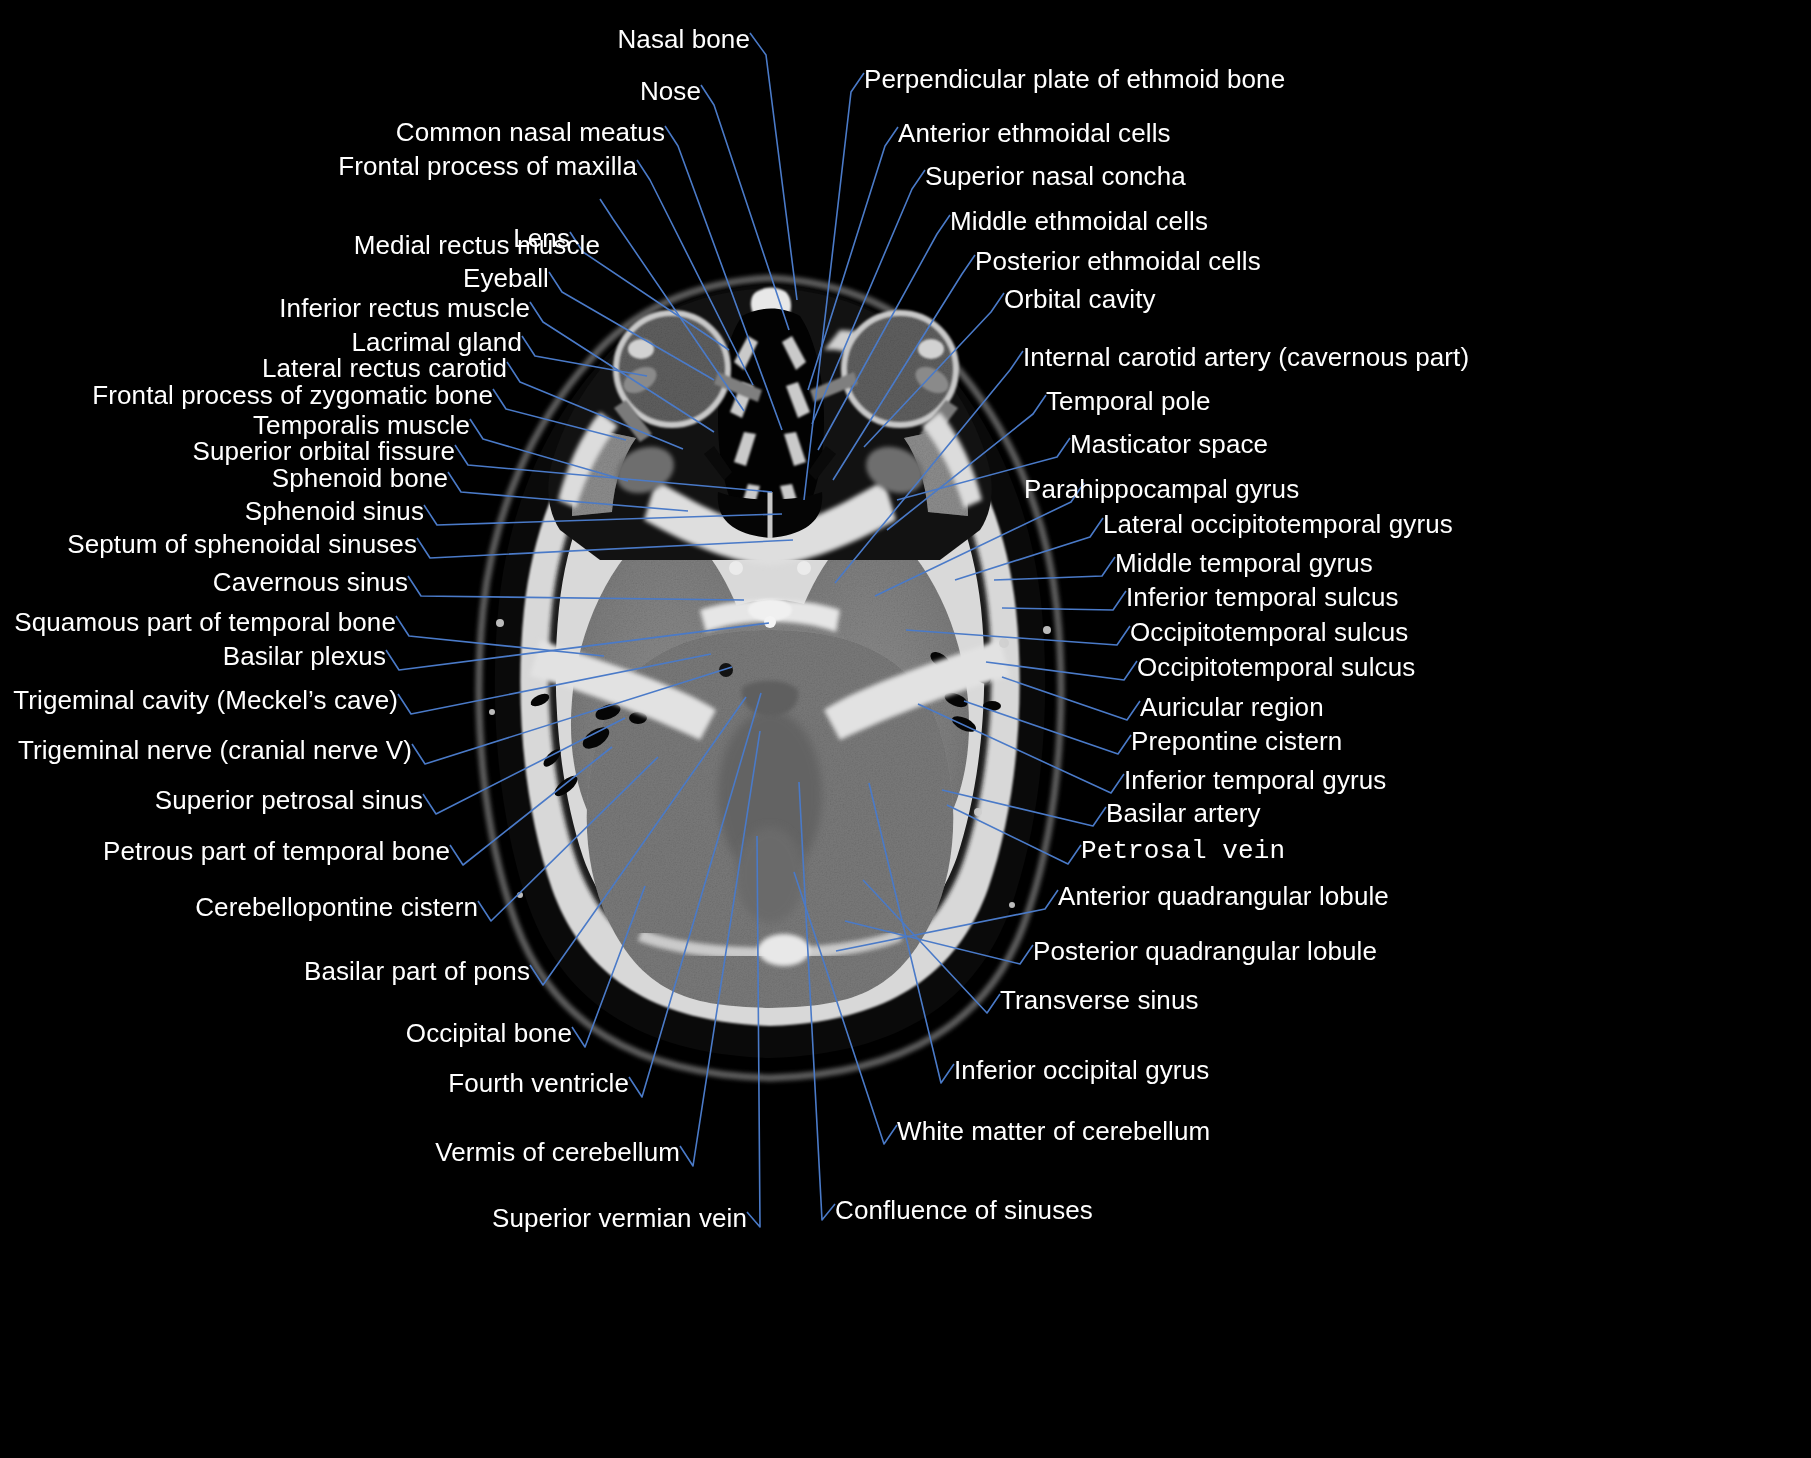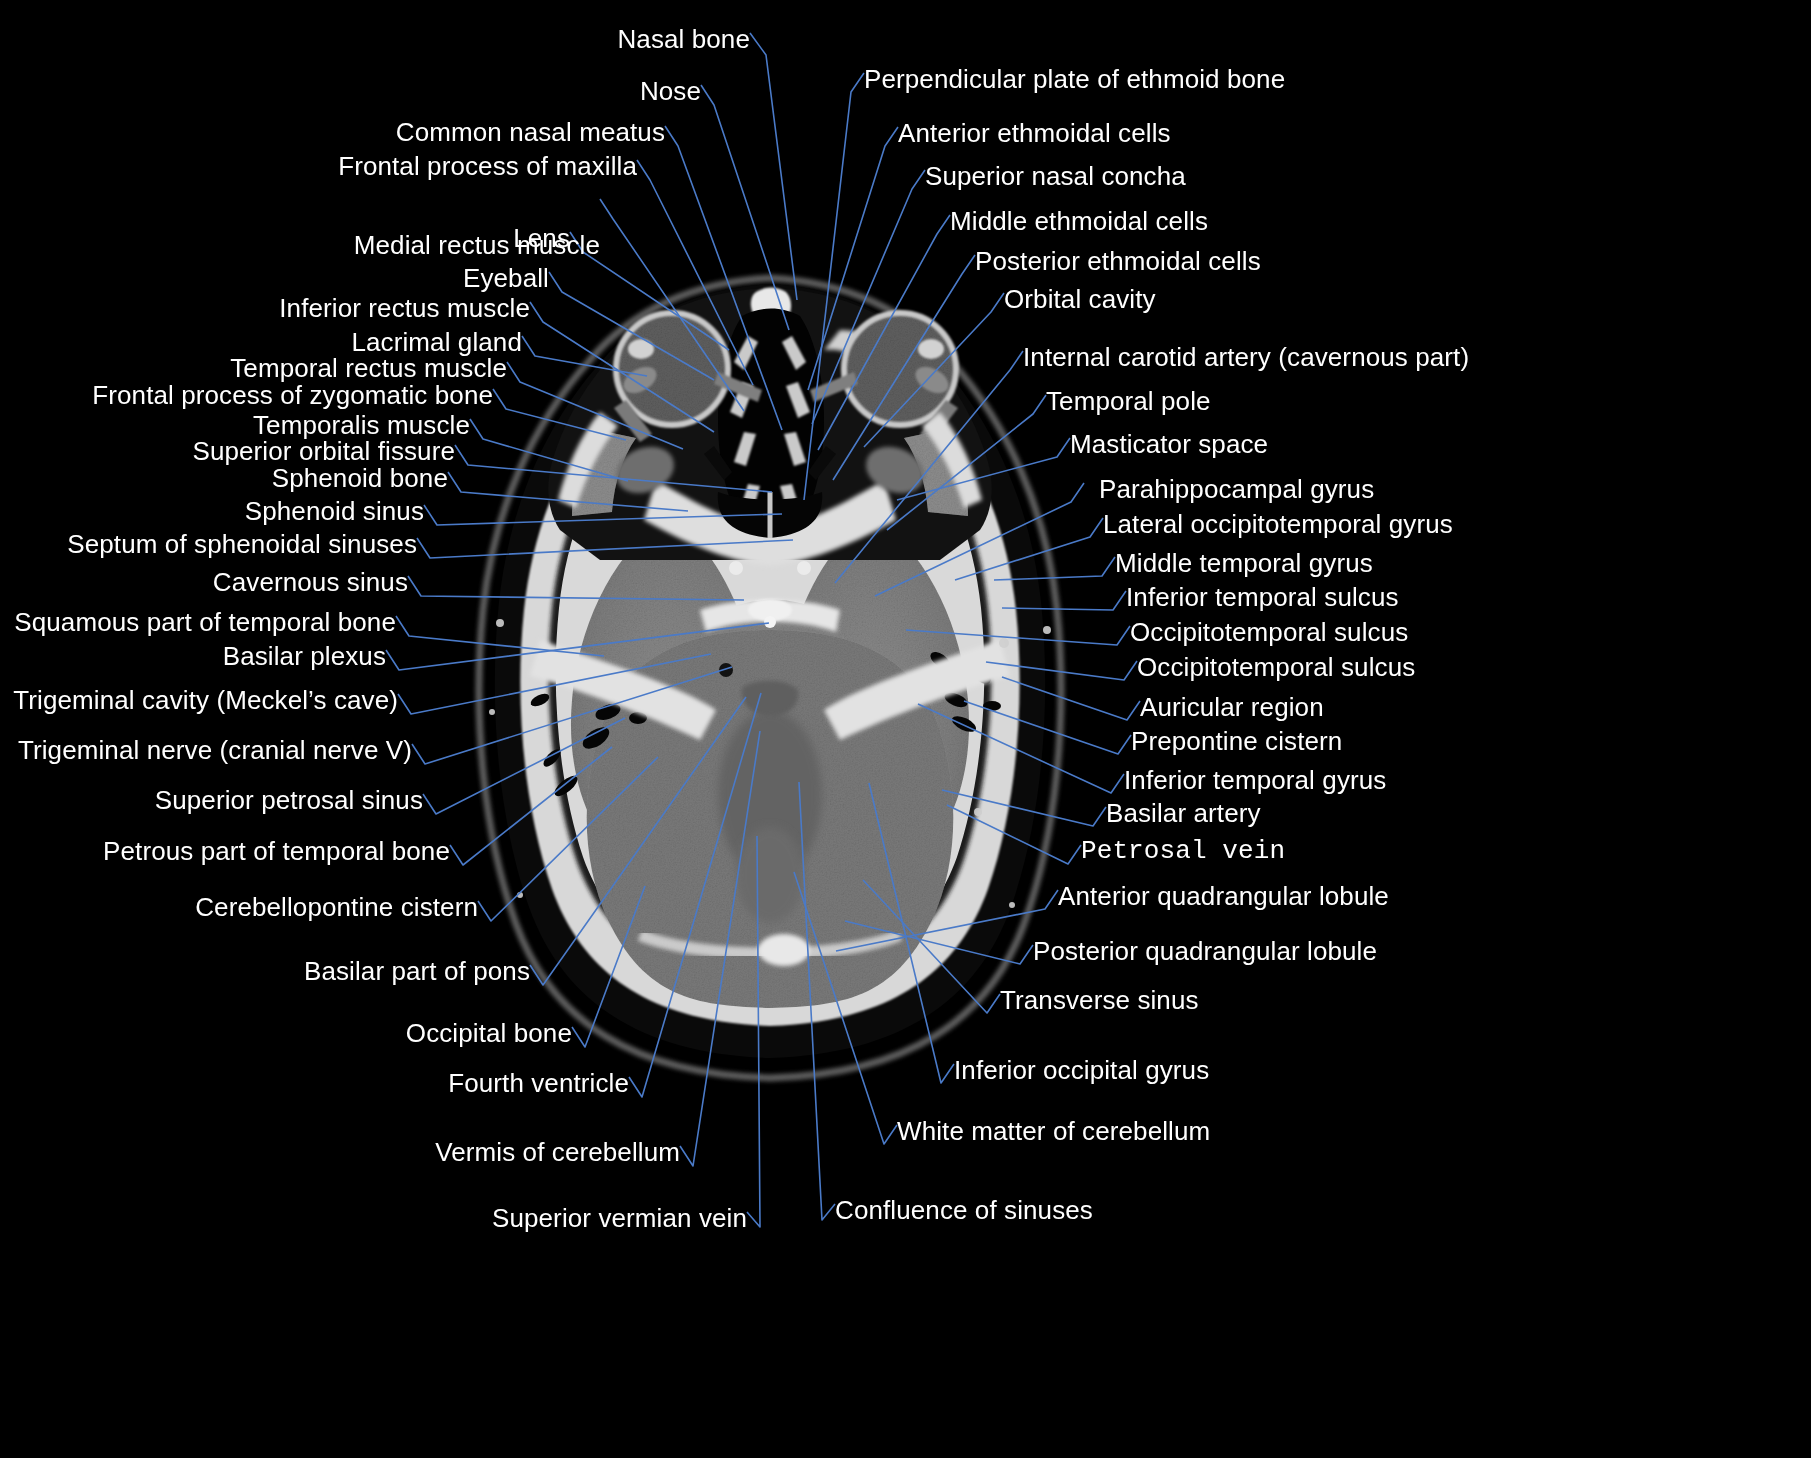--- a/index.html
+++ b/index.html
@@ -327,21 +327,21 @@
   <div id="labels">
       <div class="lbl r" style="right: 1061px; top: 24px;">Nasal bone</div>
       <div class="lbl r" style="right: 1110px; top: 76px;">Nose</div>
       <div class="lbl r" style="right: 1146px; top: 117px; text-align: center;">Common nasal meatus</div>
       <div class="lbl r" style="right: 1174px; top: 151px;">Frontal process of maxilla</div>
       <div class="lbl r" style="right: 1211px; top: 198px; margin-top: 32px;">Medial rectus muscle</div>
       <div class="lbl r" style="right: 1241px; top: 223px;">Lens</div>
       <div class="lbl r" style="right: 1262px; top: 263px;">Eyeball</div>
       <div class="lbl r" style="right: 1281px; top: 293px;">Inferior rectus muscle</div>
       <div class="lbl r" style="right: 1289px; top: 327px;">Lacrimal gland</div>
-      <div class="lbl r" style="right: 1304px; top: 353px;">Temporal rectus muscle</div>
+      <div class="lbl r" style="right: 1304px; top: 353px;">Lateral rectus carotid</div>
       <div class="lbl r" style="right: 1318px; top: 380px;">Frontal process of zygomatic bone</div>
       <div class="lbl r" style="right: 1341px; top: 410px;">Temporalis muscle</div>
       <div class="lbl r" style="right: 1356px; top: 436px; text-align: center;">Superior orbital fissure</div>
       <div class="lbl r" style="right: 1363px; top: 463px;">Sphenoid bone</div>
       <div class="lbl r" style="right: 1387px; top: 496px;">Sphenoid sinus</div>
       <div class="lbl r" style="right: 1394px; top: 529px;">Septum of sphenoidal sinuses</div>
       <div class="lbl r" style="right: 1403px; top: 567px;">Cavernous sinus</div>
       <div class="lbl r" style="right: 1415px; top: 607px;">Squamous part of temporal bone</div>
       <div class="lbl r" style="right: 1425px; top: 641px;">Basilar plexus</div>
       <div class="lbl r" style="right: 1413px; top: 685px;">Trigeminal cavity (Meckel’s cave)</div>
@@ -363,21 +363,21 @@
       <div class="lbl l" style="left: 1081px; top: 836px; font-family: Liberation Mono, monospace;">Petrosal vein</div>
       <div class="lbl l" style="left: 1106px; top: 798px;">Basilar artery</div>
       <div class="lbl l" style="left: 1124px; top: 765px;">Inferior temporal gyrus</div>
       <div class="lbl l" style="left: 1131px; top: 726px;">Prepontine cistern</div>
       <div class="lbl l" style="left: 1140px; top: 692px;">Auricular region</div>
       <div class="lbl l" style="left: 1137px; top: 652px;">Occipitotemporal sulcus</div>
       <div class="lbl l" style="left: 1130px; top: 617px;">Occipitotemporal sulcus</div>
       <div class="lbl l" style="left: 1126px; top: 582px;">Inferior temporal sulcus</div>
       <div class="lbl l" style="left: 1115px; top: 548px;">Middle temporal gyrus</div>
       <div class="lbl l" style="left: 1103px; top: 509px;">Lateral occipitotemporal gyrus</div>
-      <div class="lbl l" style="left: 1099px; top: 474px;">Parahippocampal gyrus</div>
+      <div class="lbl l" style="left: 1024px; top: 474px;">Parahippocampal gyrus</div>
       <div class="lbl l" style="left: 1070px; top: 429px;">Masticator space</div>
       <div class="lbl l" style="left: 1046px; top: 386px;">Temporal pole</div>
       <div class="lbl l" style="left: 1023px; top: 342px;">Internal carotid artery (cavernous part)</div>
       <div class="lbl l" style="left: 1004px; top: 284px;">Orbital cavity</div>
       <div class="lbl l" style="left: 975px; top: 246px;">Posterior ethmoidal cells</div>
       <div class="lbl l" style="left: 950px; top: 206px;">Middle ethmoidal cells</div>
       <div class="lbl l" style="left: 925px; top: 161px;">Superior nasal concha</div>
       <div class="lbl l" style="left: 898px; top: 118px;">Anterior ethmoidal cells</div>
       <div class="lbl l" style="left: 864px; top: 64px;">Perpendicular plate of ethmoid bone</div>
     </div>

